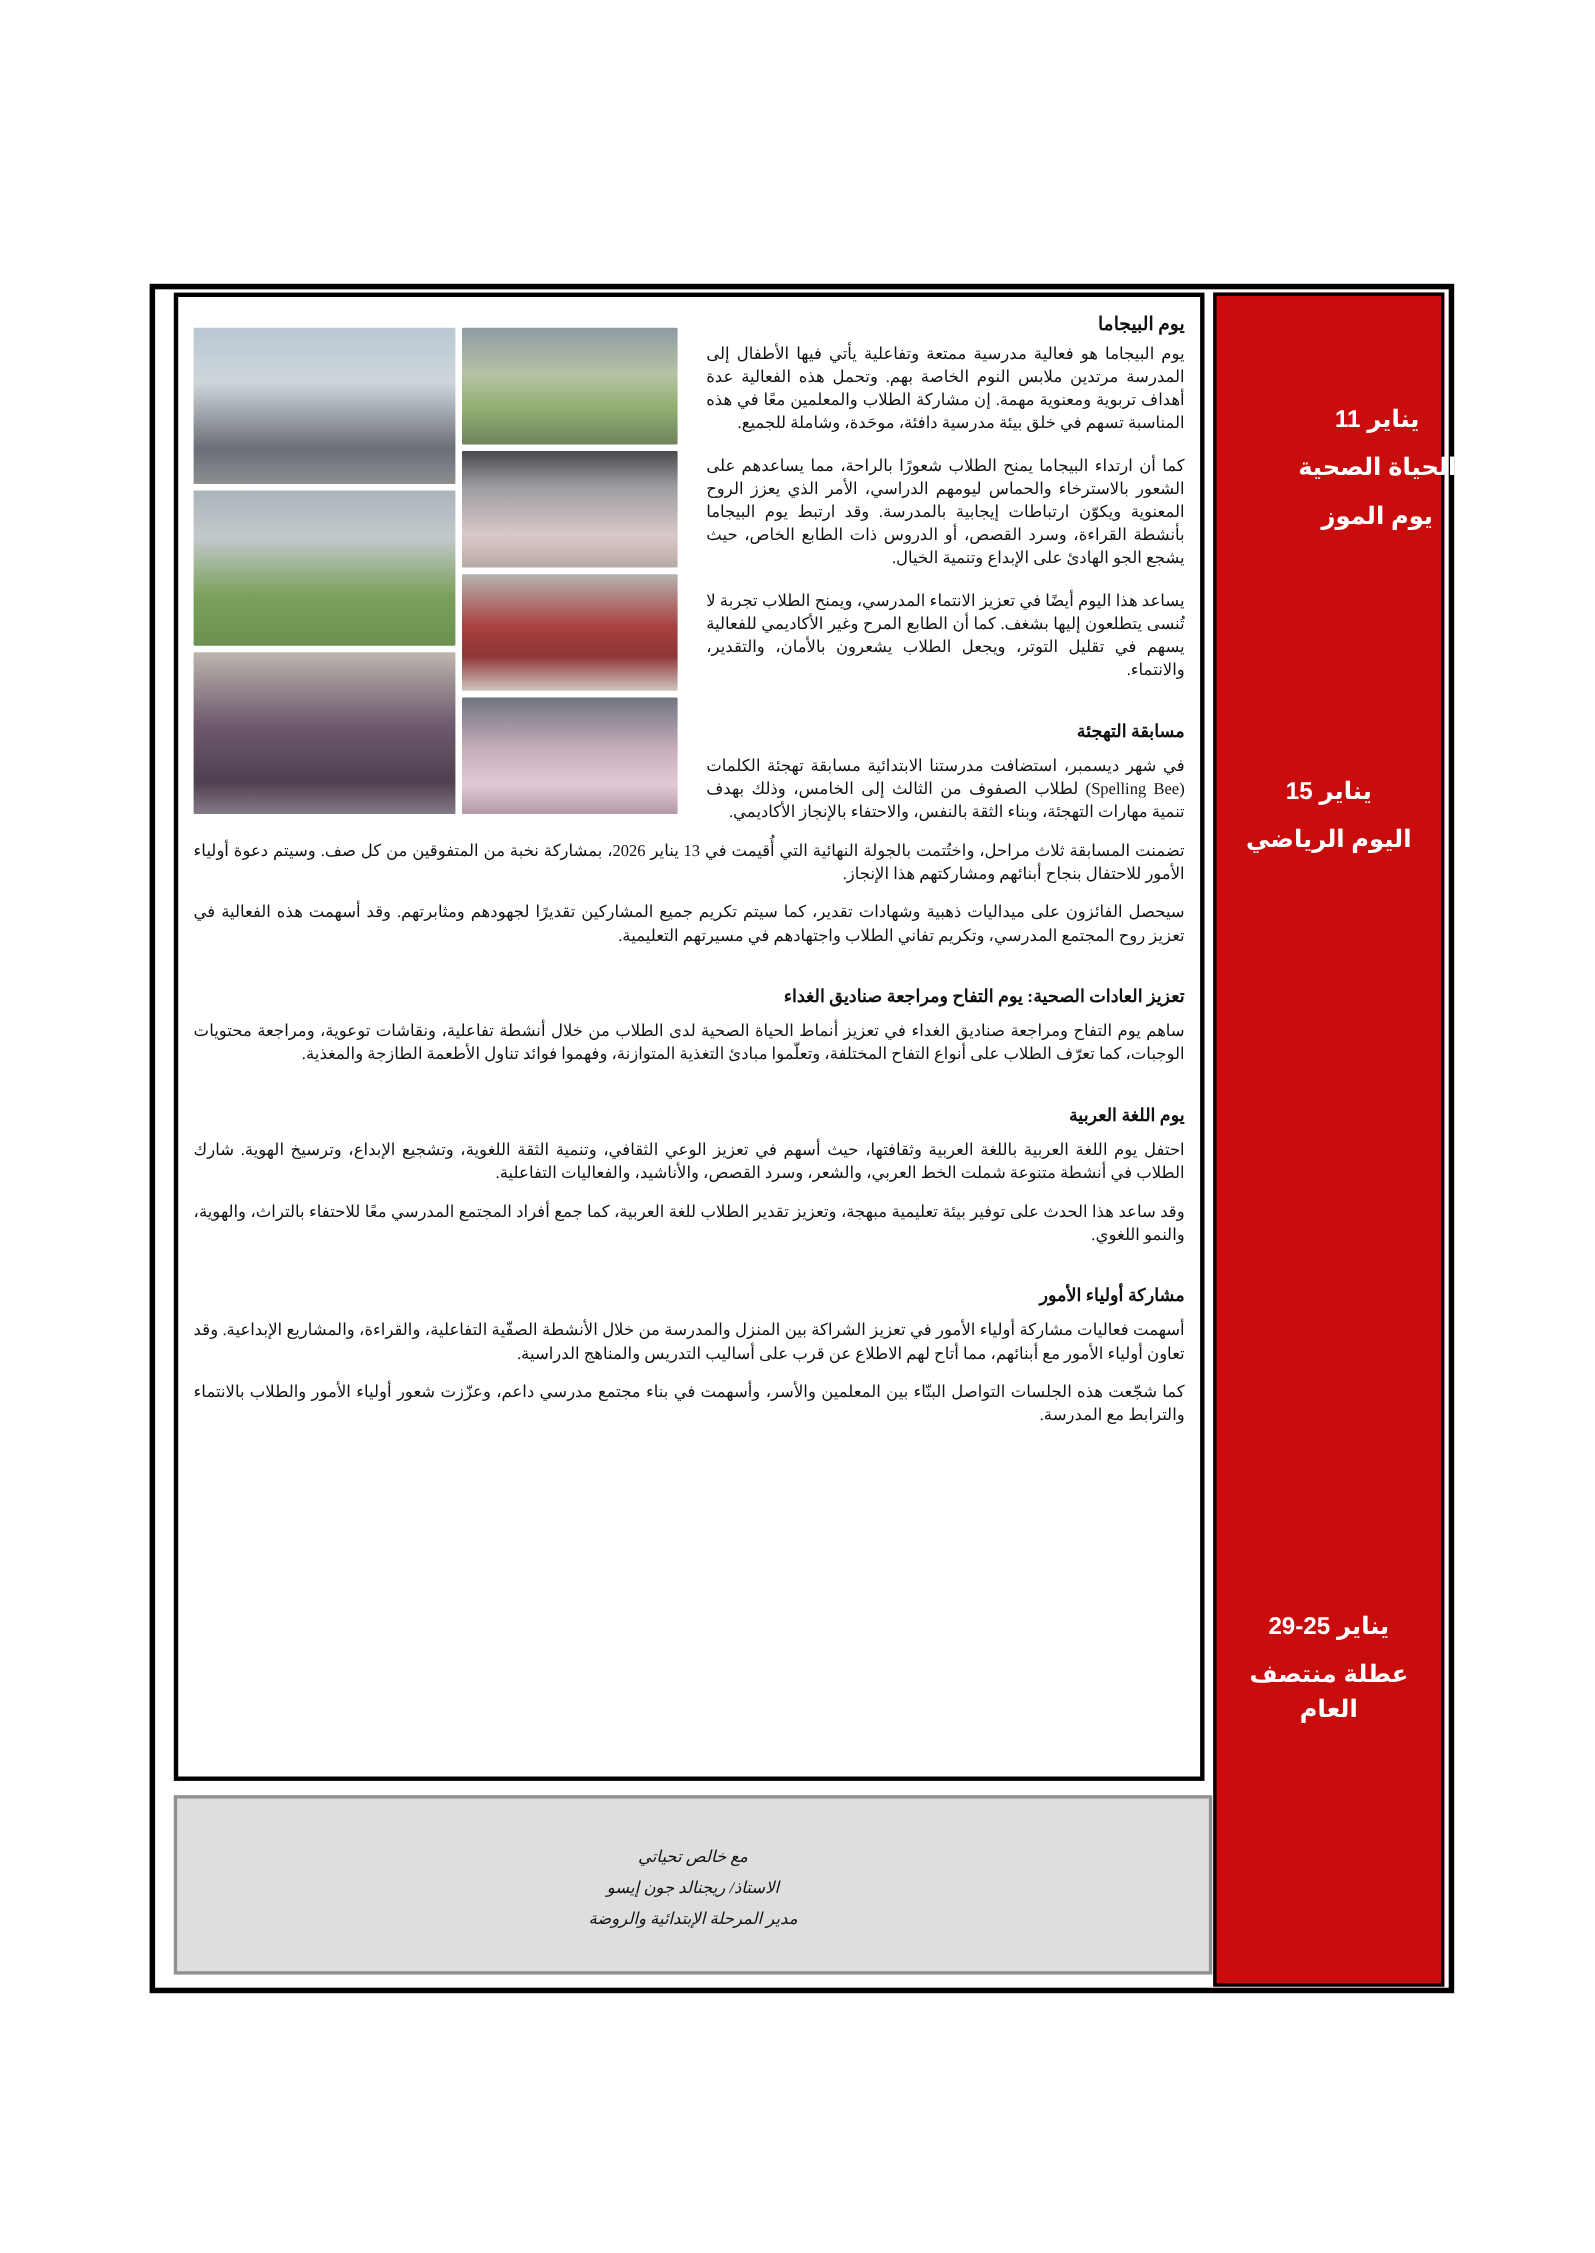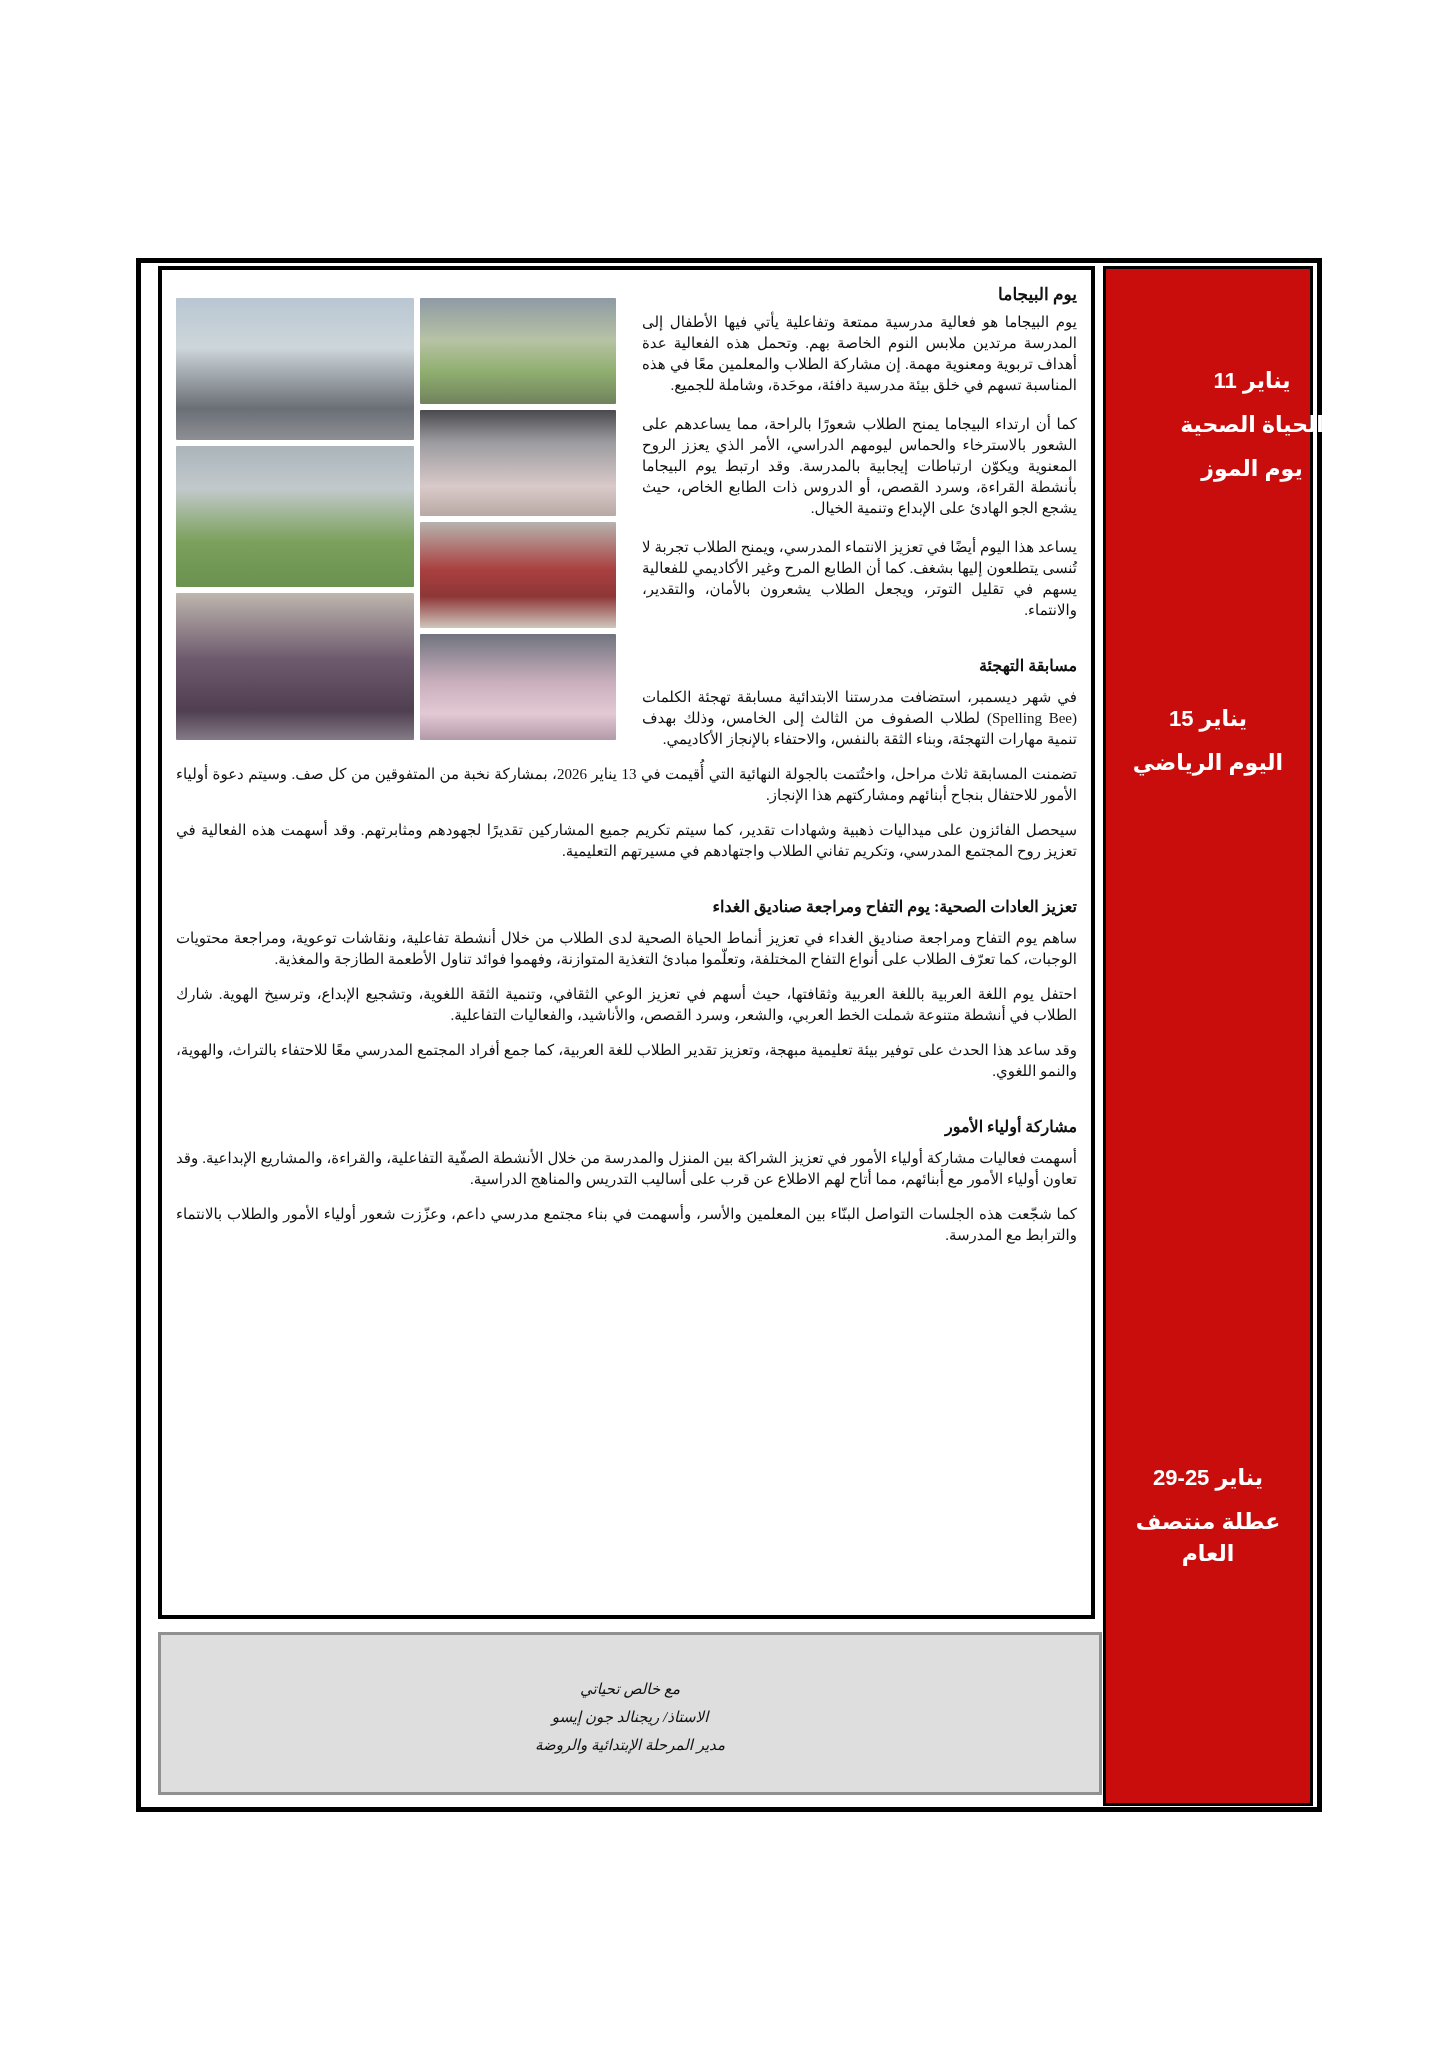--- a/index.html
+++ b/index.html
@@ -70,20 +70,21 @@
     <p>يساعد هذا اليوم أيضًا في تعزيز الانتماء المدرسي، ويمنح الطلاب تجربة لا تُنسى يتطلعون إليها بشغف. كما أن الطابع المرح وغير الأكاديمي للفعالية يسهم في تقليل التوتر، ويجعل الطلاب يشعرون بالأمان، والتقدير، والانتماء.</p>
 
     <div class="sec-title">مسابقة التهجئة</div>
     <p class="tightp">في شهر ديسمبر، استضافت مدرستنا الابتدائية مسابقة تهجئة الكلمات (Spelling Bee) لطلاب الصفوف من الثالث إلى الخامس، وذلك بهدف تنمية مهارات التهجئة، وبناء الثقة بالنفس، والاحتفاء بالإنجاز الأكاديمي.</p>
     <p class="tightp">تضمنت المسابقة ثلاث مراحل، واختُتمت بالجولة النهائية التي أُقيمت في 13 يناير 2026، بمشاركة نخبة من المتفوقين من كل صف. وسيتم دعوة أولياء الأمور للاحتفال بنجاح أبنائهم ومشاركتهم هذا الإنجاز.</p>
     <p class="tightp">سيحصل الفائزون على ميداليات ذهبية وشهادات تقدير، كما سيتم تكريم جميع المشاركين تقديرًا لجهودهم ومثابرتهم. وقد أسهمت هذه الفعالية في تعزيز روح المجتمع المدرسي، وتكريم تفاني الطلاب واجتهادهم في مسيرتهم التعليمية.</p>
 
     <div class="sec-title">تعزيز العادات الصحية: يوم التفاح ومراجعة صناديق الغداء</div>
     <p class="tightp">ساهم يوم التفاح ومراجعة صناديق الغداء في تعزيز أنماط الحياة الصحية لدى الطلاب من خلال أنشطة تفاعلية، ونقاشات توعوية، ومراجعة محتويات الوجبات، كما تعرّف الطلاب على أنواع التفاح المختلفة، وتعلّموا مبادئ التغذية المتوازنة، وفهموا فوائد تناول الأطعمة الطازجة والمغذية.</p>
 
+    <div class="sec-title">يوم اللغة العربية</div>
     <p class="tightp">احتفل يوم اللغة العربية باللغة العربية وثقافتها، حيث أسهم في تعزيز الوعي الثقافي، وتنمية الثقة اللغوية، وتشجيع الإبداع، وترسيخ الهوية. شارك الطلاب في أنشطة متنوعة شملت الخط العربي، والشعر، وسرد القصص، والأناشيد، والفعاليات التفاعلية.</p>
     <p class="tightp">وقد ساعد هذا الحدث على توفير بيئة تعليمية مبهجة، وتعزيز تقدير الطلاب للغة العربية، كما جمع أفراد المجتمع المدرسي معًا للاحتفاء بالتراث، والهوية، والنمو اللغوي.</p>
 
     <div class="sec-title">مشاركة أولياء الأمور</div>
     <p class="tightp">أسهمت فعاليات مشاركة أولياء الأمور في تعزيز الشراكة بين المنزل والمدرسة من خلال الأنشطة الصفّية التفاعلية، والقراءة، والمشاريع الإبداعية. وقد تعاون أولياء الأمور مع أبنائهم، مما أتاح لهم الاطلاع عن قرب على أساليب التدريس والمناهج الدراسية.</p>
     <p class="tightp">كما شجّعت هذه الجلسات التواصل البنّاء بين المعلمين والأسر، وأسهمت في بناء مجتمع مدرسي داعم، وعزّزت شعور أولياء الأمور والطلاب بالانتماء والترابط مع المدرسة.</p>
   </div>
 
   <div class="red-col">
 

